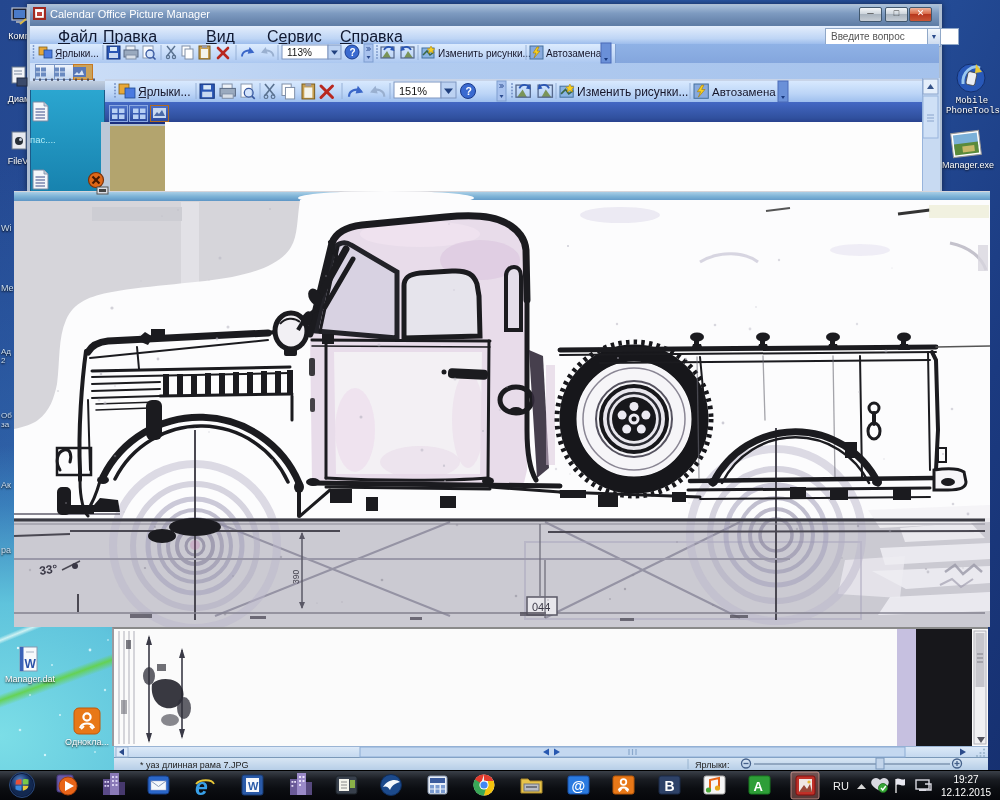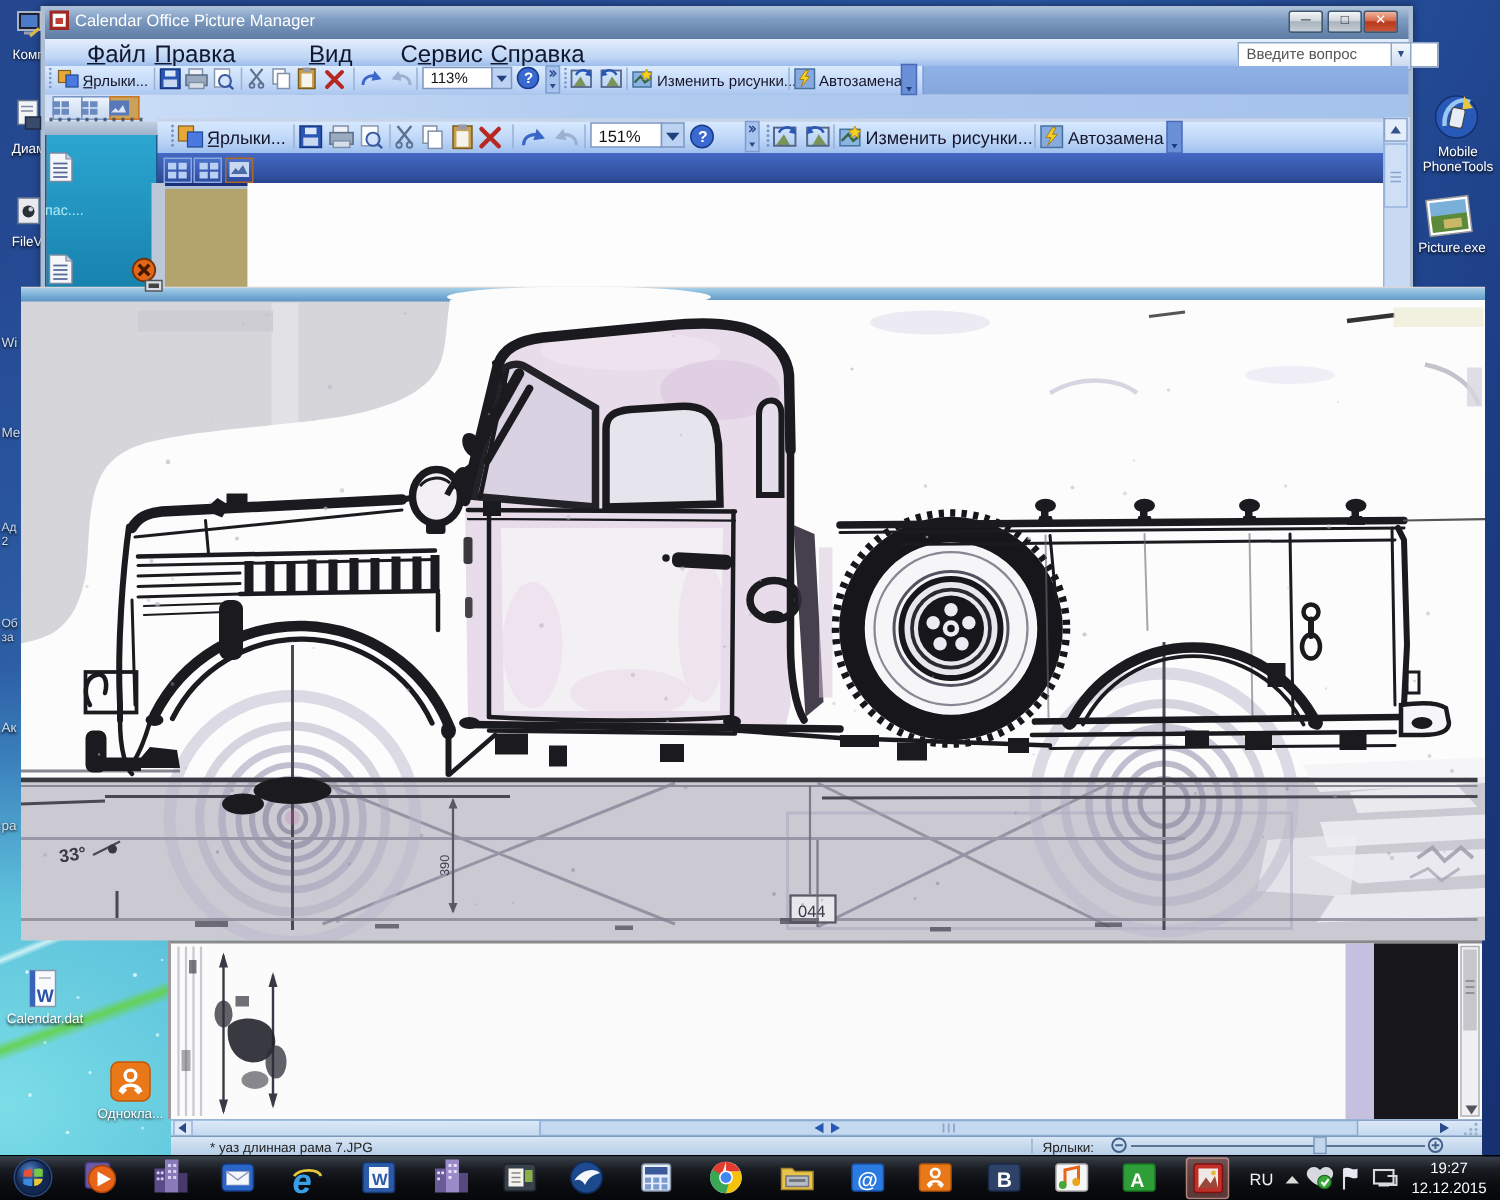--- a/index.html
+++ b/index.html
@@ -57,40 +57,40 @@
 <div id="deskicons" class="abs" style="left:0;top:0;width:1000px;height:800px;">
 <div class="dicon abs" style="left:0px;top:31px;width:38px;">Комп</div>
 <div class="dicon abs" style="left:0px;top:94px;width:38px;">Диам</div>
 <div class="dicon abs" style="left:0px;top:156px;width:38px;">FileVi</div>
 <div class="dicon abs" style="left:1px;top:223px;width:30px;text-align:left;color:#cde;">Wi</div>
 <div class="dicon abs" style="left:1px;top:283px;width:30px;text-align:left;color:#cde;">Me</div>
 <div class="dicon abs" style="left:1px;top:347px;width:30px;text-align:left;color:#cde;font-size:8px;">Ад<br>2</div>
 <div class="dicon abs" style="left:1px;top:411px;width:30px;text-align:left;color:#cde;font-size:8px;">Об<br>за</div>
 <div class="dicon abs" style="left:1px;top:480px;width:30px;text-align:left;color:#cde;">Ак</div>
 <div class="dicon abs" style="left:1px;top:545px;width:30px;text-align:left;color:#cde;">ра</div>
-<div class="dicon abs" style="left:946px;top:96px;width:52px;">Mobile<br>PhoneTools</div>
-<div class="dicon abs" style="left:938px;top:160px;width:60px;">Picture.exe</div>
-<div class="dicon abs" style="left:0px;top:674px;width:60px;">Calendar.dat</div>
+<div class="dicon abs" style="left:946px;top:96px;width:52px;font-family:Liberation Mono, monospace;">Mobile<br>PhoneTools</div>
+<div class="dicon abs" style="left:938px;top:160px;width:60px;">Manager.exe</div>
+<div class="dicon abs" style="left:0px;top:674px;width:60px;">Manager.dat</div>
 <div class="dicon abs" style="left:57px;top:737px;width:60px;">Однокла...</div>
 </div>
 
 <div id="win" class="abs">
   <div id="titlebar" class="abs"></div>
   <div id="ticon" class="abs"></div>
   <div id="titletxt" class="abs">Calendar Office Picture Manager</div>
   <div class="wbtn abs" style="left:832px;">─</div>
   <div class="wbtn abs" style="left:858px;">□</div>
   <div class="wbtn abs" id="closebtn" style="left:882px;">✕</div>
   <div id="menurow" class="abs">
     <span class="menu abs" style="left:28px;top:2px;"><u>Ф</u>айл</span>
     <span class="menu abs" style="left:73px;top:2px;"><u>П</u>равка</span>
     <span class="menu abs" style="left:128px;top:2px;margin-left:48px;"><u>В</u>ид</span>
     <span class="menu abs" style="left:168px;top:2px;margin-top:21px;"><u>Р</u>исунок</span>
     <span class="menu abs" style="left:237px;top:2px;">С<u>е</u>рвис</span>
-    <span class="menu abs" style="left:297px;top:2px;"><u>С</u>правка</span>
+    <span class="menu abs" style="left:310px;top:2px;"><u>С</u>правка</span>
     <div id="qbox" class="abs">Введите вопрос</div>
       <div class="abs" style="left:897px;top:2px;width:12px;height:17px;background:linear-gradient(#f4f8fc,#c8d8ee);border:1px solid #90a8c8;font-size:7px;color:#2a4a8a;text-align:center;line-height:16px;">▼</div>
   </div>
   <div id="toolrow" class="abs">
       <div id="tool1" class="abs"></div>
     </div>
   <div id="viewrow" class="abs">
     <div class="vbtn abs" style="left:5px;"></div>
     <div class="vbtn abs" style="left:24px;"></div>
     <div class="vbtn abs" style="left:43px;border-color:#c87820;background:#caa25a;"></div>

